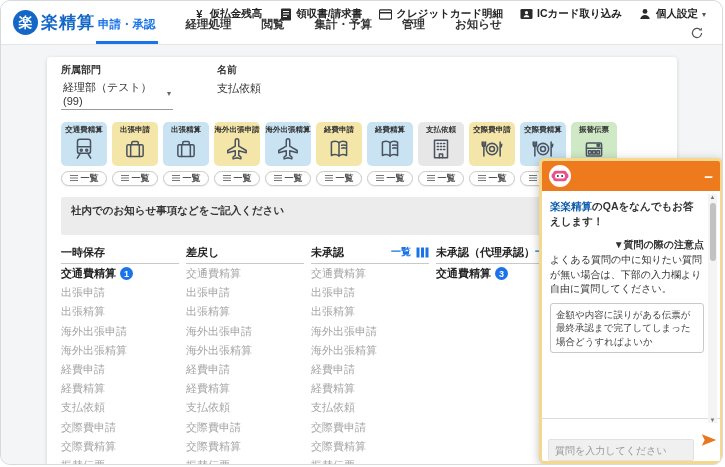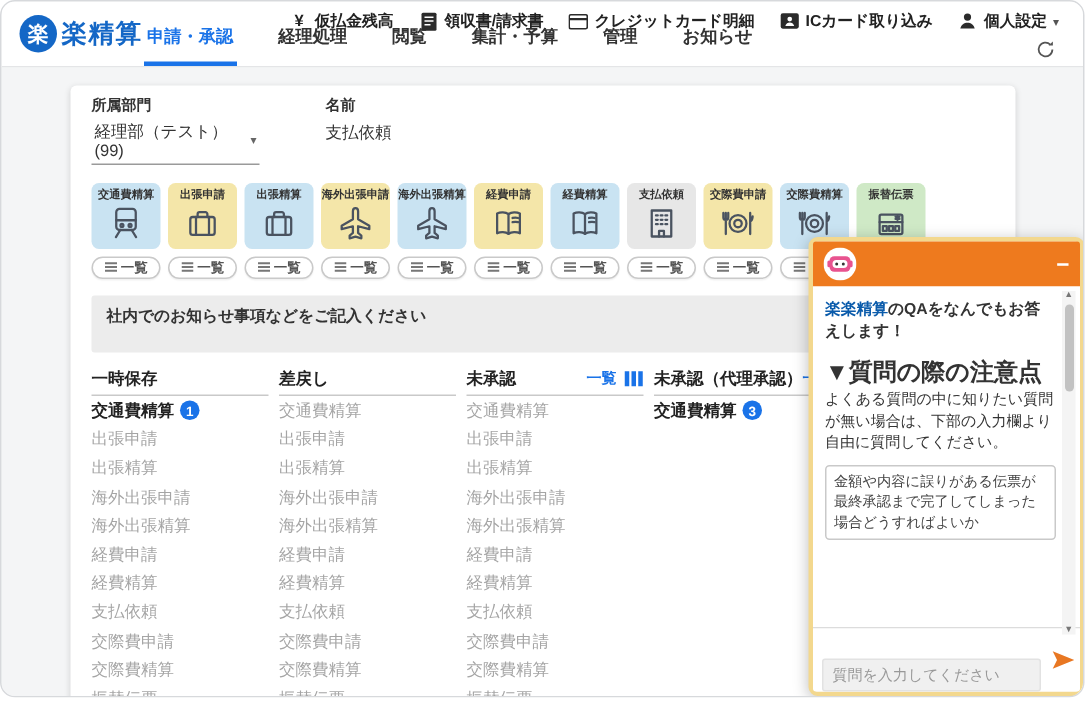--- a/index.html
+++ b/index.html
@@ -55,21 +55,21 @@
 
   
   .chat { position:absolute; left:538px; top:157px; width:184px; height:306px; border:3px solid #f3d88e; border-radius:6px; background:#fff; box-shadow:0 2px 10px rgba(0,0,0,.25); display:flex; flex-direction:column; }
   .chat-head { height:30px; background:#ee7a1e; border-radius:2px 2px 0 0; display:flex; align-items:center; padding:0 7px; gap:6px; flex:0 0 30px; }
   .chat-avatar { width:22px; height:22px; flex:0 0 22px; }
   .chat-title { color:#fff; font-size:10.5px; font-weight:bold; white-space:nowrap; }
   .chat-min { margin-left:auto; color:#fff; font-size:15px; font-weight:bold; cursor:pointer; line-height:1; }
   .chat-body { flex:1 1 auto; overflow:hidden; padding:8px 16px 4px 8px; background:#fff; }
   .intro { font-size:10.5px; font-weight:bold; color:#333; line-height:1.45; }
   .intro .hl { color:#0a5bab; }
-  .sec-title { margin-top:9px; font-size:16px; font-weight:bold; color:#333; }
+  .sec-title { margin-top:9px; font-size:10px; font-weight:bold; color:#333;text-align:right; }
   .sec-body { font-size:10px; color:#333; line-height:1.45; margin-top:1px; }
   .sec-body .em { color:#e0492f; }
   .faq-btn { display:block; width:100%; margin-top:6px; background:#fff; border:1px solid #c9c9c9; border-radius:3px; padding:4px 5px; font-size:9.5px; color:#444; text-align:left; line-height:1.4; cursor:pointer; font-family:inherit; }
   .chat-scroll { position:absolute; right:3px; top:33px; bottom:38px; width:9px; background:#f4f4f4; }
   .chat-scroll .arr { position:absolute; left:0; width:9px; text-align:center; font-size:6px; color:#777; }
   .chat-scroll .arr-t { top:0; } .chat-scroll .arr-b { bottom:0; }
   .chat-scroll .thumb { position:absolute; left:1.5px; top:9px; width:6px; height:58px; background:#c2c2c2; border-radius:3px; }
   .chat-input-row { flex:0 0 34px; border-top:1px solid #dcdcdc; display:flex; align-items:center; padding:0 6px; gap:5px; background:#fff; border-radius:0 0 2px 2px; }
   .chat-input { flex:1; height:22px; background:#f0f0f0; border:1px solid #e2e2e2; border-radius:2px; font-size:10px; padding:0 6px; color:#333; font-family:inherit; outline:none;margin-top:20px; }
   .chat-input::placeholder { color:#999; }

